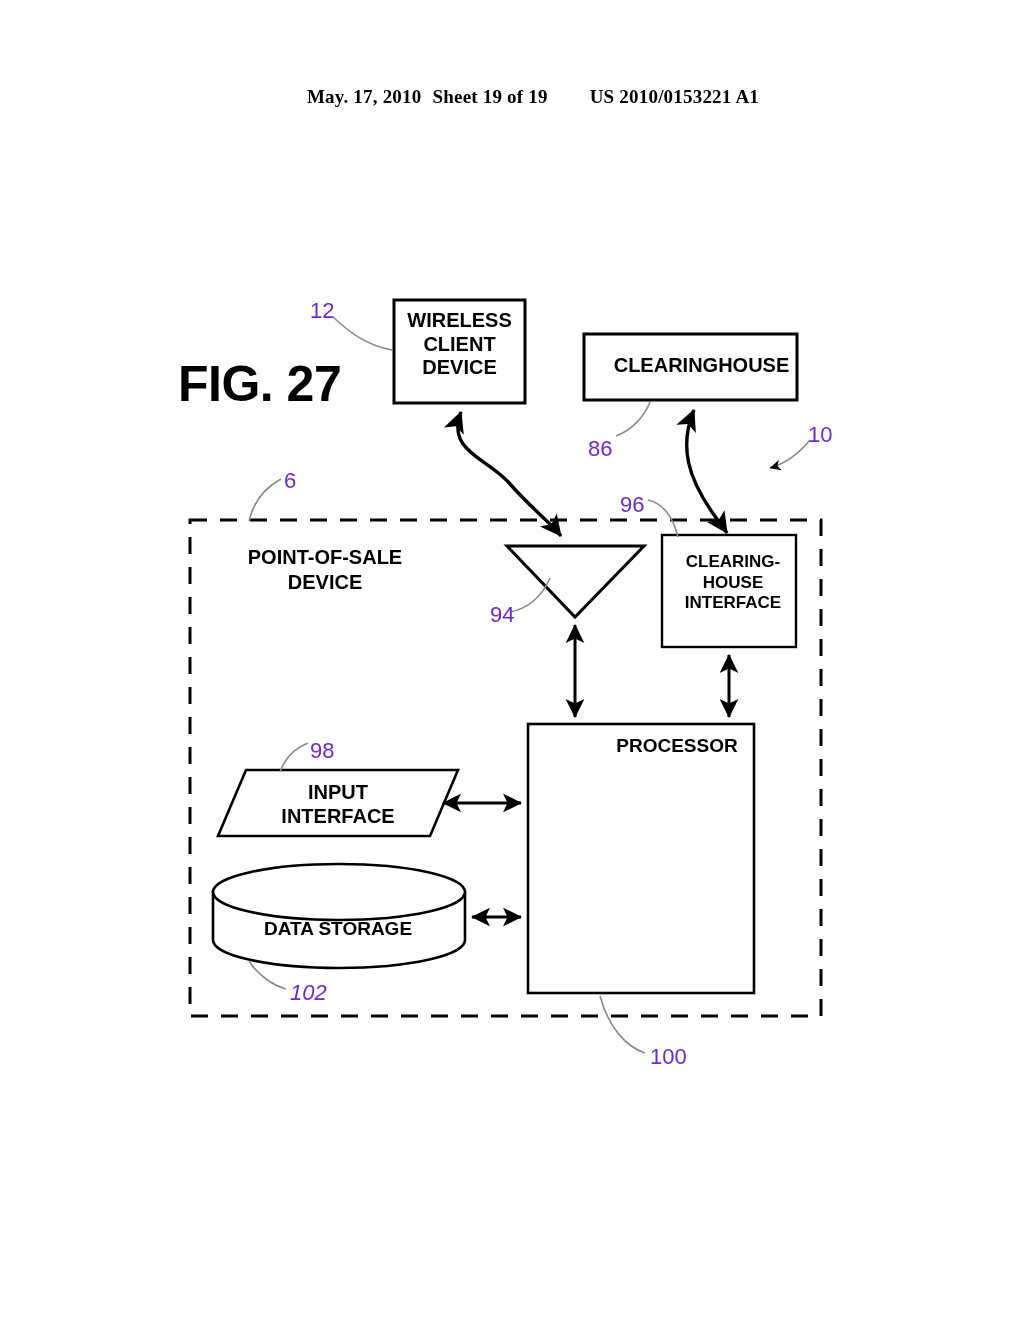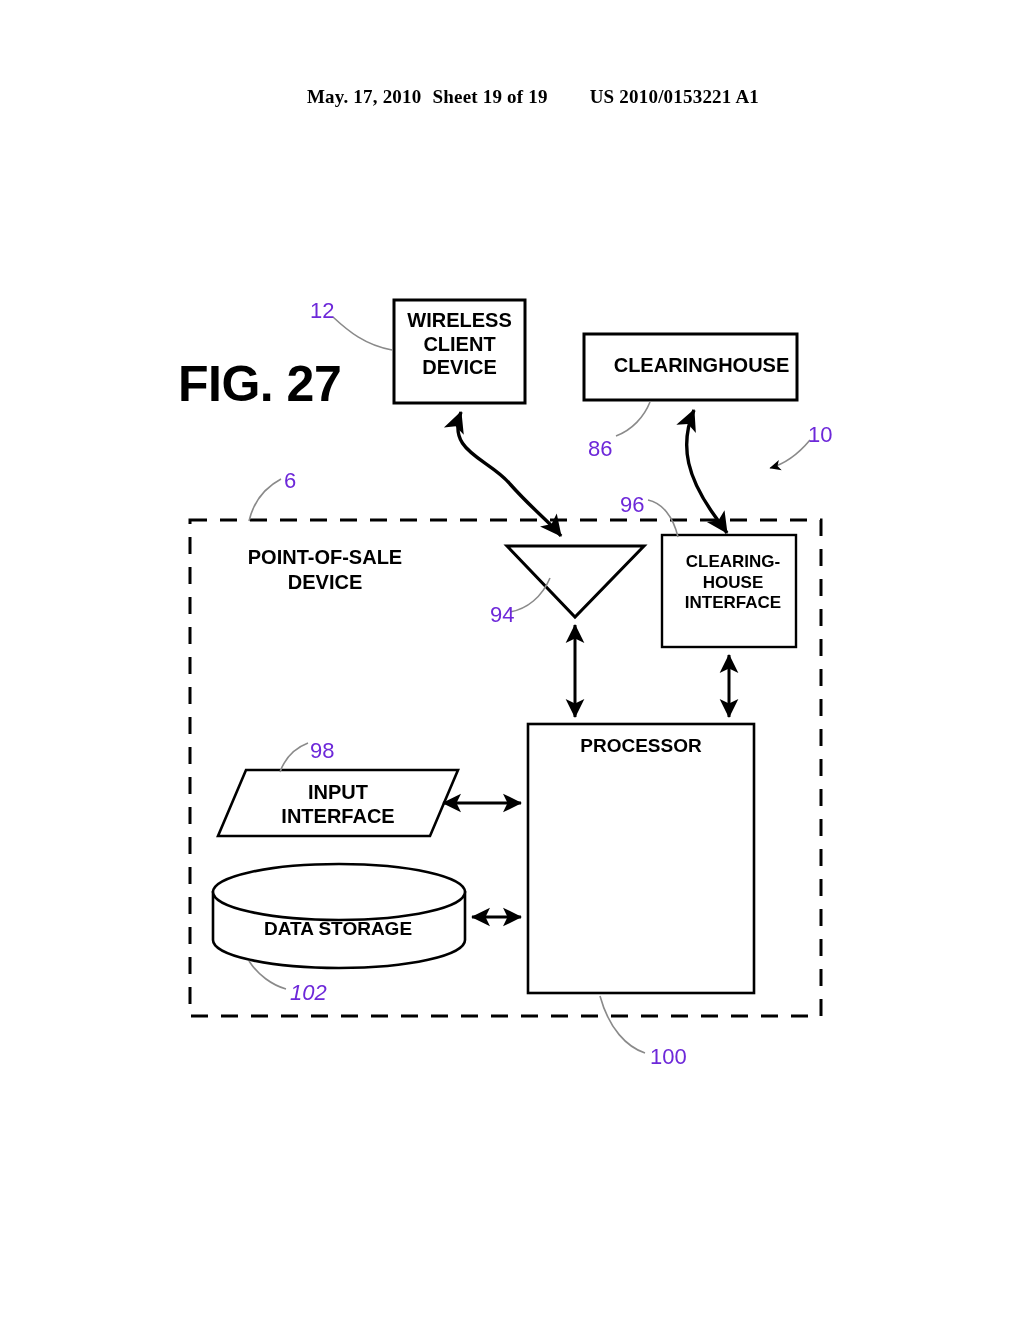--- a/index.html
+++ b/index.html
@@ -91,20 +91,21 @@
     line-height: 1.25;
   }
   #label-clearinghouse-interface {
     left: 662px; top: 552px; width: 142px;
     font-size: 17px;
     line-height: 1.22;
   }
   #label-processor {
     left: 528px; top: 735px; width: 226px;
     font-size: 19px;
+    padding-left: 36px;
   }
   #label-input-interface {
     left: 238px; top: 780px; width: 200px;
     font-size: 20px;
     line-height: 1.22;
   }
   #label-data-storage {
     left: 218px; top: 918px; width: 240px;
     font-size: 19px;
   }

